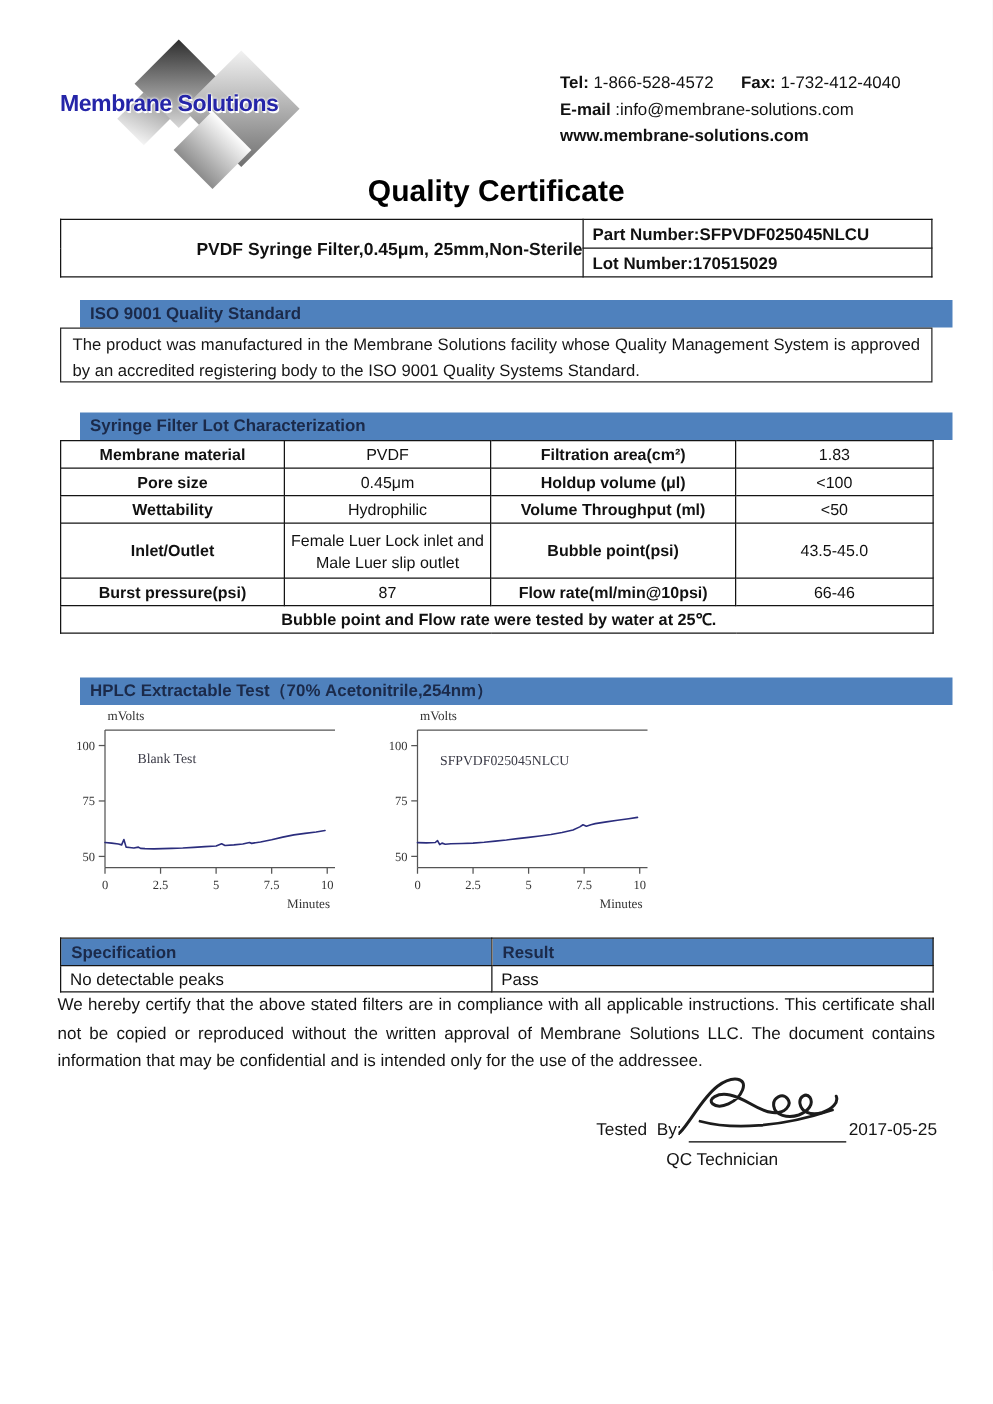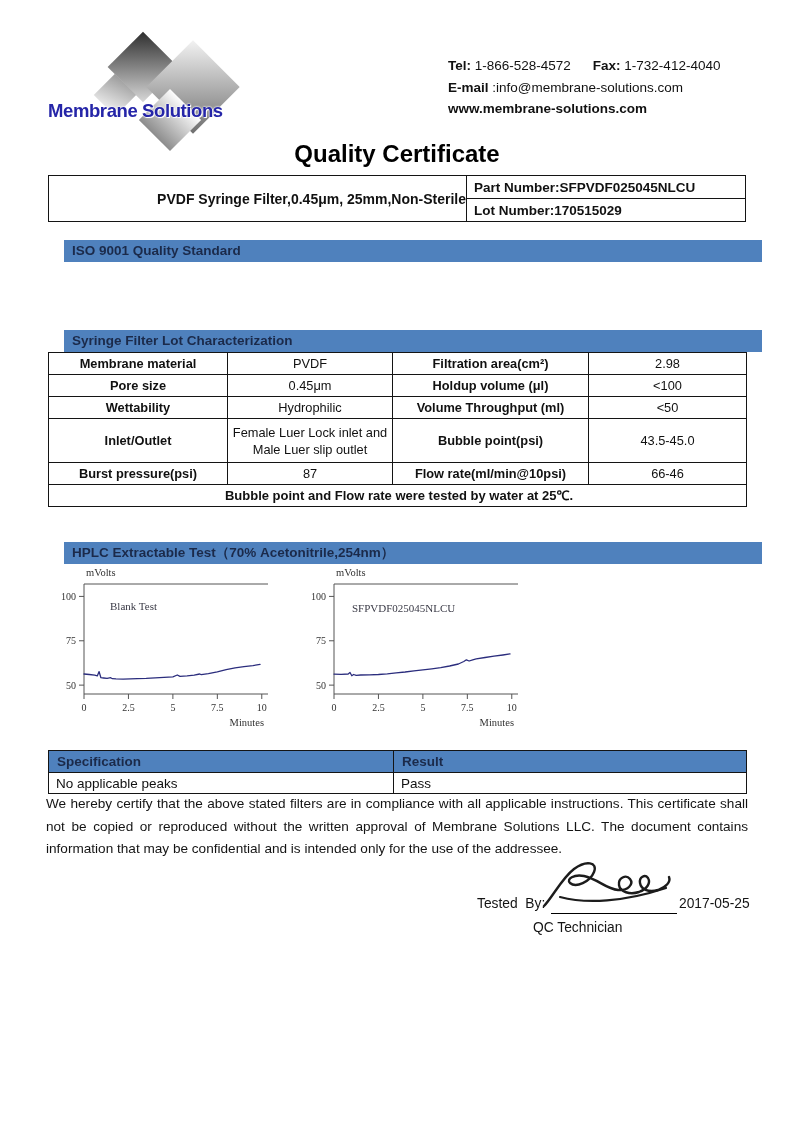--- a/index.html
+++ b/index.html
@@ -9,21 +9,21 @@
     background:#ffffff; color:#1a1a1a; overflow:hidden;
   }
   
   .logo { position:absolute; left:48px; top:40px; width:200px; height:100px; }
   .logo .dmd { position:absolute; transform:rotate(45deg); }
   .logo .d1 { left:70px; top:2px;  width:50px; height:50px; background:linear-gradient(135deg,#2e2e2e,#d8d8d8); }
   .logo .d2 { left:112px; top:14px; width:66px; height:66px; background:linear-gradient(315deg,#6f6f6f,#f2f2f2); }
   .logo .d3 { left:52px; top:40px; width:30px; height:30px; background:linear-gradient(160deg,#9a9a9a,#f5f5f5); }
   .logo .d4 { left:100px; top:58px; width:44px; height:44px; background:linear-gradient(to bottom,#fdfdfd,#8c8c8c); }
   .logo-text {
-    position:absolute; left:0; top:60px; z-index:2; font-size:18.5px; font-weight:bold;
+    position:absolute; left:0; top:32px; z-index:2; font-size:18.5px; font-weight:bold;
     color:#2525a8; letter-spacing:-0.4px;
     text-shadow:0 0 2px #fff, 0 0 2px #fff, 1px 1px 0 #fff;
   }
   .contact { position:absolute; left:448px; top:55px; width:310px; font-size:13.5px; line-height:21.5px; color:#111; }
   .contact b { font-weight:bold; }
   .contact .gap { display:inline-block; width:22px; }
   
   .doc-title {
     position:absolute; left:0; top:140px; width:100%; text-align:center;
     font-size:24px; font-weight:bold; color:#000;
@@ -100,35 +100,36 @@
       <td class="desc" rowspan="2">PVDF Syringe Filter,0.45μm, 25mm,Non-Sterile</td>
       <td class="pn">Part Number:SFPVDF025045NLCU</td>
     </tr>
     <tr>
       <td class="pn">Lot Number:170515029</td>
     </tr>
   </tbody>
     </table>
 
   <div class="bar iso-bar">ISO 9001 Quality Standard</div>
+  <div class="iso-body">The product was manufactured in the Membrane Solutions facility whose Quality Management System is approved by an accredited registering body to the ISO 9001 Quality Systems Standard.</div>
 
   <div class="bar char-bar">Syringe Filter Lot Characterization</div>
   <table class="char-tbl">
     <colgroup>
         <col style="width:179px">
         <col style="width:165px">
         <col style="width:196px">
         <col style="width:158px">
       </colgroup>
     <tbody>
         <tr>
       <td class="lbl">Membrane material</td>
       <td>PVDF</td>
       <td class="lbl">Filtration area(cm²)</td>
-      <td>2.98</td>
+      <td>1.83</td>
     </tr>
     <tr>
       <td class="lbl">Pore size</td>
       <td>0.45μm</td>
       <td class="lbl">Holdup volume (μl)</td>
       <td>&lt;100</td>
     </tr>
     <tr>
       <td class="lbl">Wettability</td>
       <td>Hydrophilic</td>
@@ -209,21 +210,21 @@
     <colgroup>
         <col style="width:345px">
         <col style="width:353px">
       </colgroup>
     <tbody>
         <tr>
       <th>Specification</th>
       <th>Result</th>
     </tr>
     <tr>
-      <td>No applicable peaks</td>
+      <td>No detectable peaks</td>
       <td>Pass</td>
     </tr>
   </tbody>
     </table>
 
   <div class="certify">We hereby certify that the above stated filters are in compliance with all applicable instructions. This certificate shall not be copied or reproduced without the written approval of Membrane Solutions LLC. The document contains information that may be confidential and is intended only for the use of the addressee.</div>
 
   <div class="sig-row">
     <span class="tested-by">Tested  By:</span>
     <span class="sig-line"></span>

